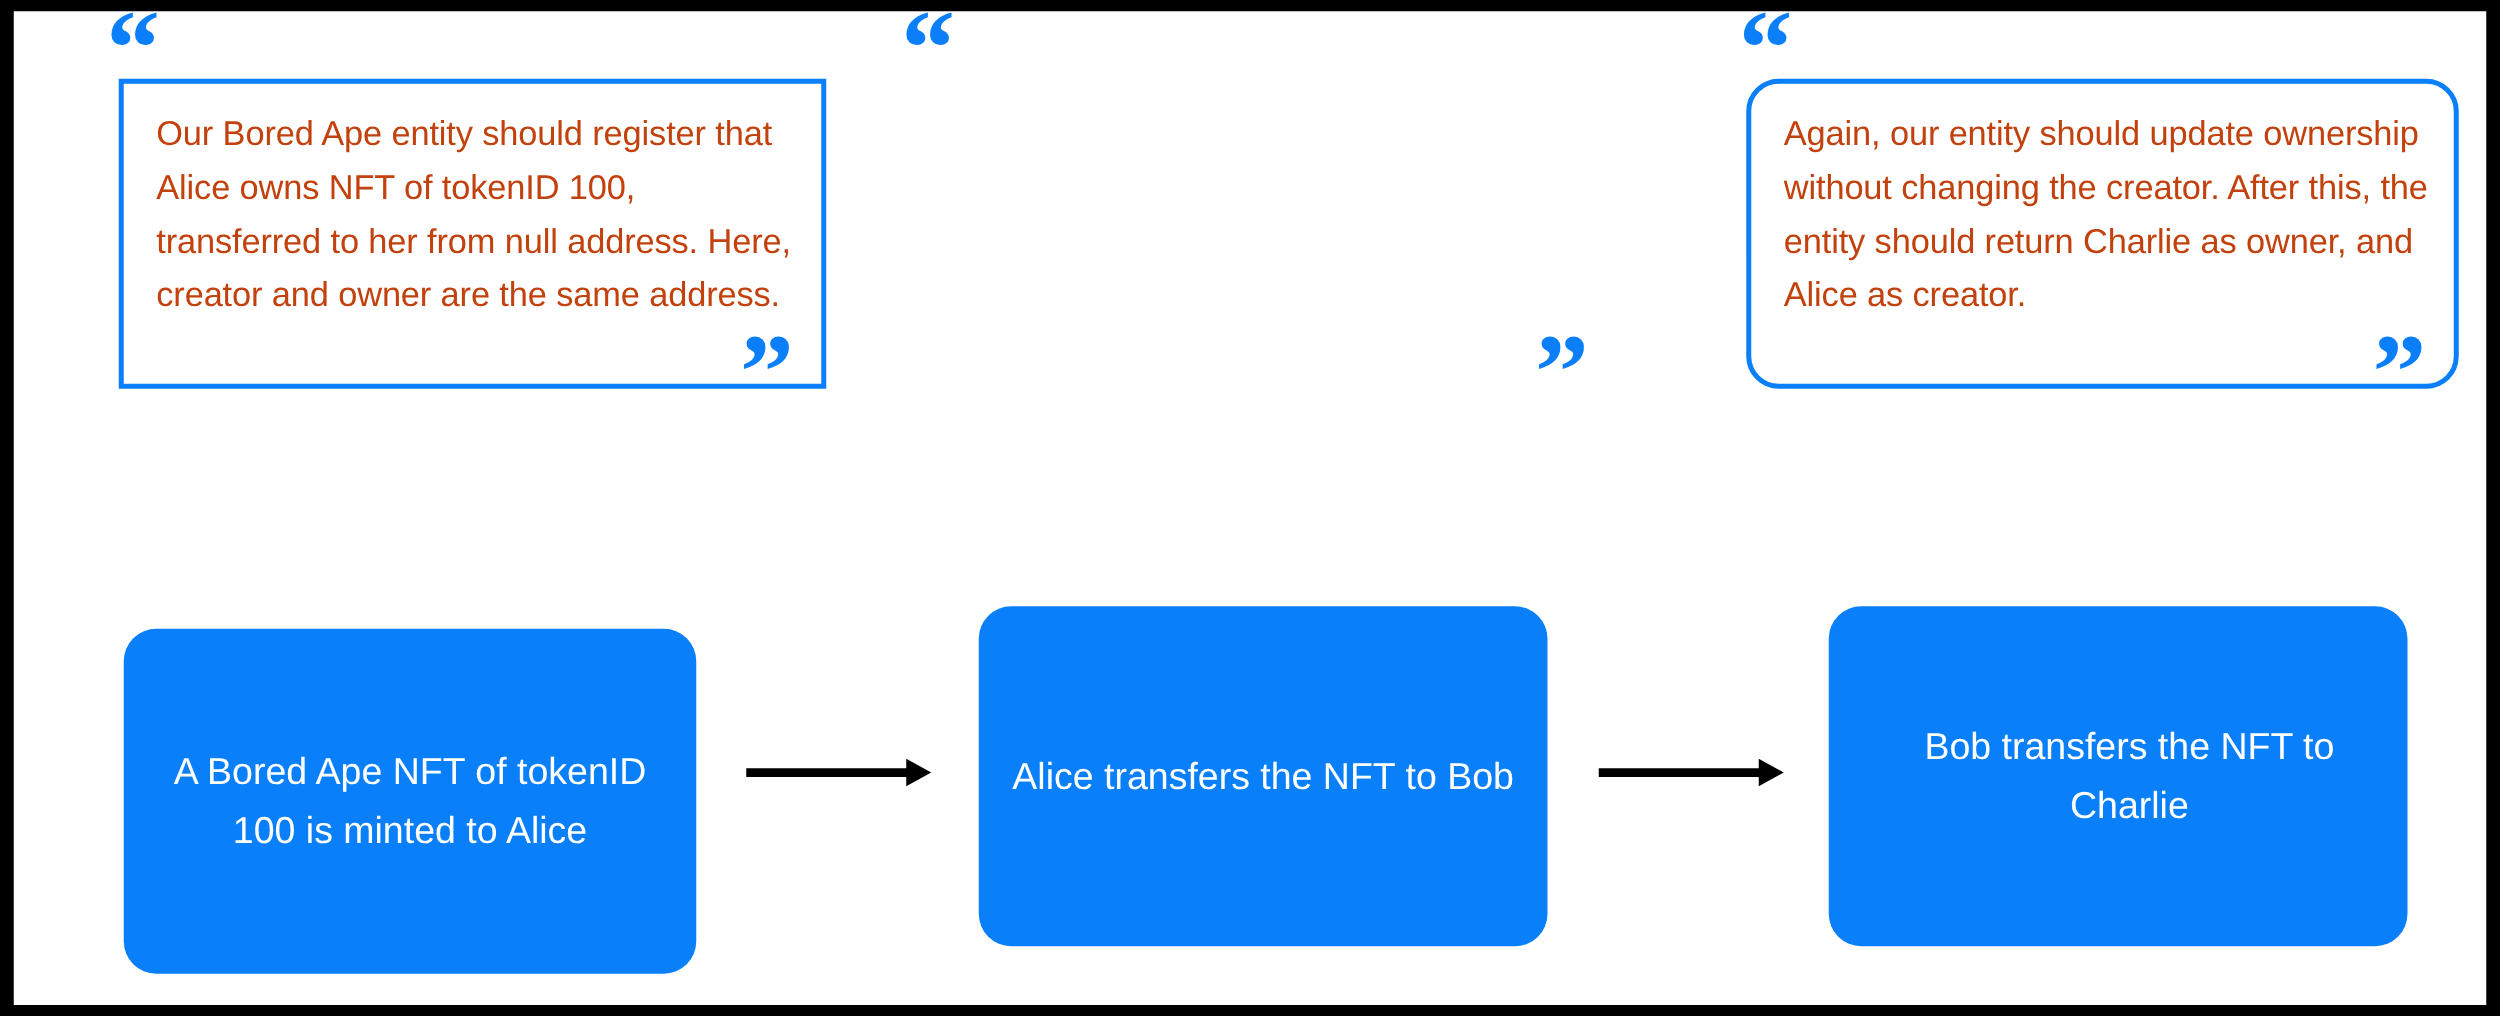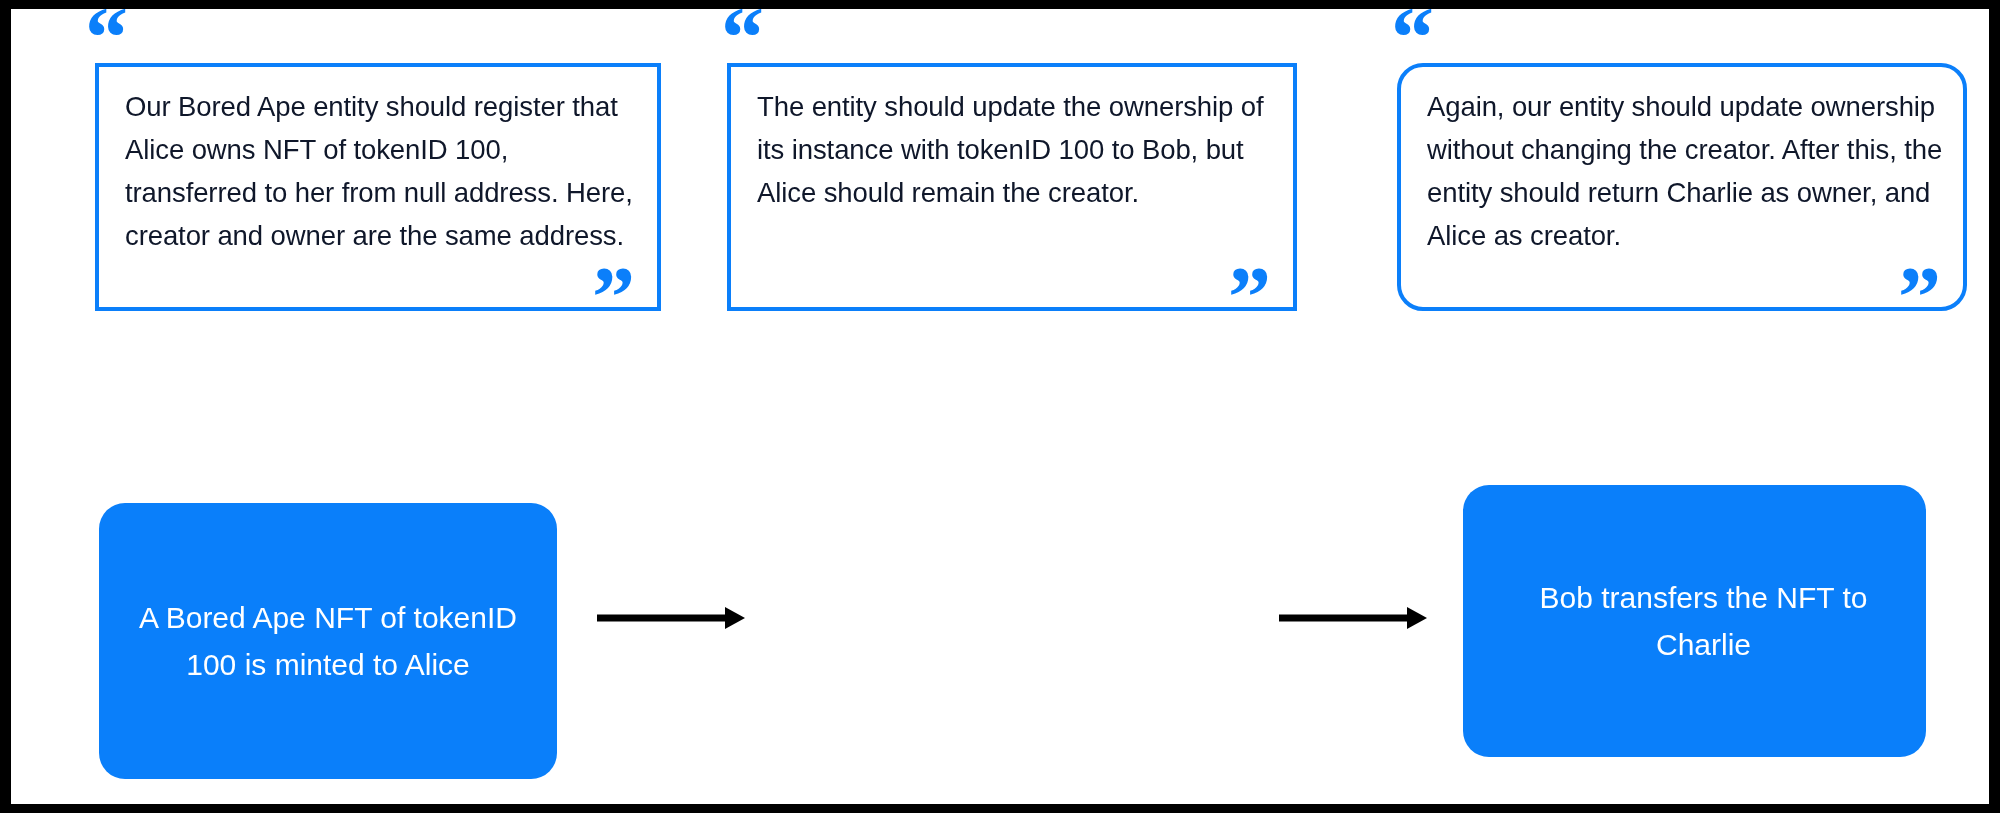--- a/index.html
+++ b/index.html
@@ -34,21 +34,21 @@
     background: #ffffff;
     border: 4px solid #0b7ffa;
   }
   .quote-text {
     position: absolute;
     left: 26px;
     right: 20px;
     top: 18px;
     font-size: 27.5px;
     line-height: 43px;
-    color: #0f172a;
+    color: #c2410c;
     letter-spacing: -0.1px;
     font-family: "Liberation Sans", sans-serif;
   }
 
   .quote-mark {
     position: absolute;
     color: #0b7ffa;
     font-family: "Liberation Serif", serif;
     font-weight: 700;
     font-size: 86px;
@@ -87,42 +87,42 @@
 
 <div id="canvas">
 
   <div class="quote-mark quote-open" style="left:74px; top:-14px;">“</div>
   <div class="quote-card" style="left:84px; top:54px; width:566px; height:248px;">
     <div class="quote-text">Our Bored Ape entity should register that Alice owns NFT of tokenID 100, transferred to her from null address. Here, creator and owner are the same address.</div>
   </div>
   <div class="quote-mark quote-close" style="left:581px; top:245px;">”</div>
 
   <div class="quote-mark quote-open" style="left:710px; top:-14px;">“</div>
-  <div class="quote-card" style="left:716px; top:54px; width:570px; height:248px;">
-    <div class="quote-text">The entity should update the ownership of its instance with tokenID 100 to Bob, but Alice should remain the creator.</div>
-  </div>
   <div class="quote-mark quote-close" style="left:1217px; top:245px;">”</div>
 
   <div class="quote-mark quote-open" style="left:1380px; top:-14px;">“</div>
   <div class="quote-card" style="left:1386px; top:54px; width:570px; height:248px;border-radius:26px;">
     <div class="quote-text">Again, our entity should update ownership without changing the creator. After this, the entity should return Charlie as owner, and Alice as creator.</div>
   </div>
   <div class="quote-mark quote-close" style="left:1887px; top:245px;">”</div>
 
   <div class="flow-box" style="left:88px; top:494px; width:458px; height:276px;">
     <span>A Bored Ape NFT of tokenID 100 is minted to Alice</span>
   </div>
 
   <div class="arrow" style="left:586px; top:594px; width:148px;">
     <svg width="148" height="30" viewBox="0 0 148 30" aria-hidden="true">
       <line x1="0" y1="15" x2="131" y2="15" stroke="#000000" stroke-width="7"></line>
       <polygon points="128,4 148,15 128,26" fill="#000000"></polygon>
     </svg>
   </div>
 
+  <div class="flow-box" style="left:772px; top:476px; width:455px; height:272px;">
+    <span>Alice transfers the NFT to Bob</span>
+  </div>
 
   <div class="arrow" style="left:1268px; top:594px; width:148px;">
     <svg width="148" height="30" viewBox="0 0 148 30" aria-hidden="true">
       <line x1="0" y1="15" x2="131" y2="15" stroke="#000000" stroke-width="7"></line>
       <polygon points="128,4 148,15 128,26" fill="#000000"></polygon>
     </svg>
   </div>
 
   <div class="flow-box" style="left:1452px; top:476px; width:463px; height:272px;padding-left:44px;">
     <span>Bob transfers the NFT to Charlie</span>

